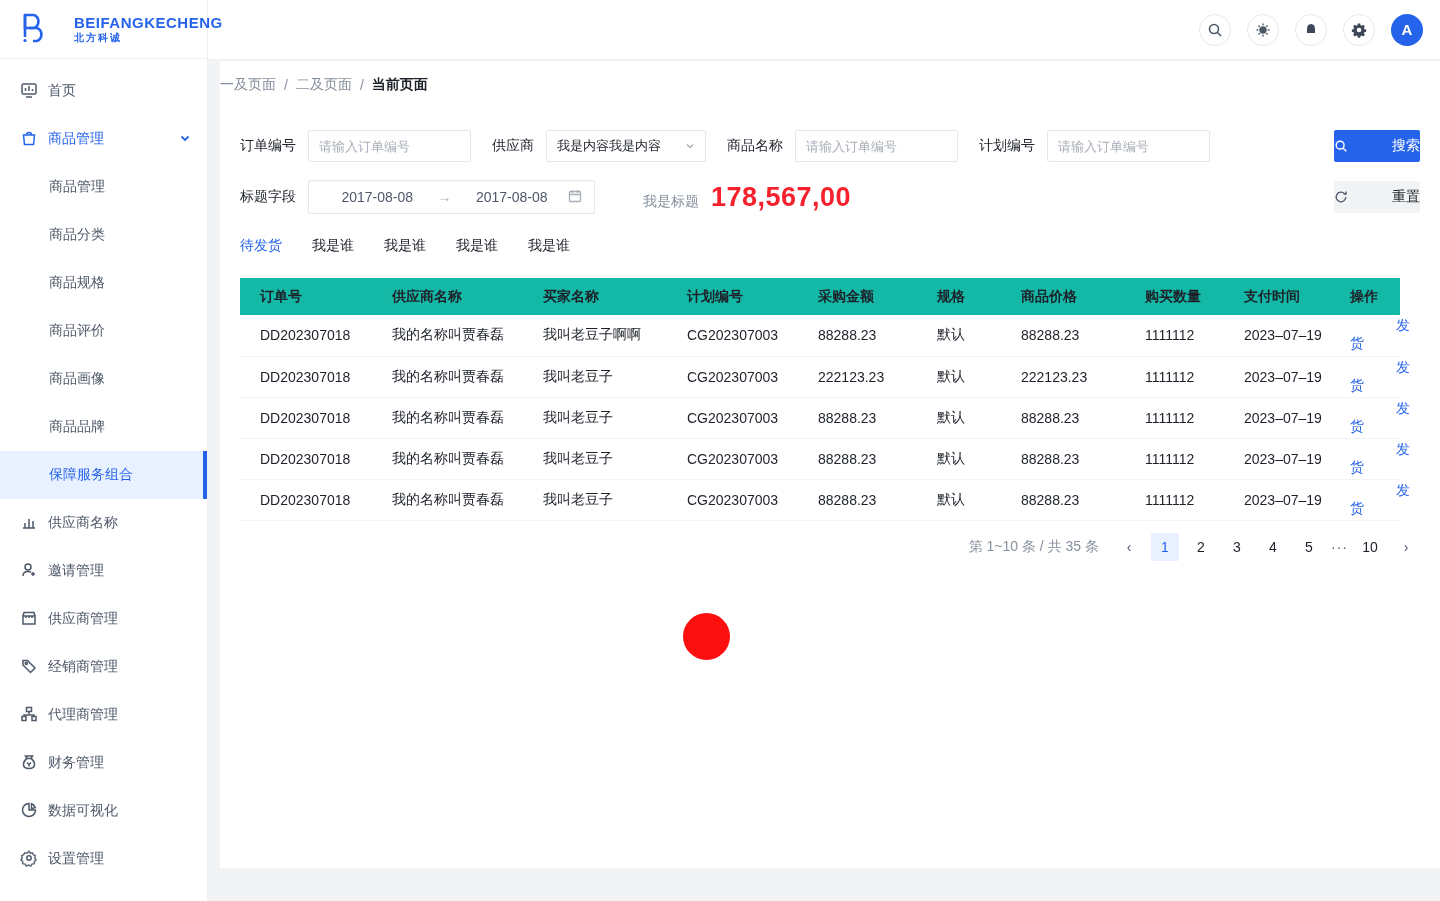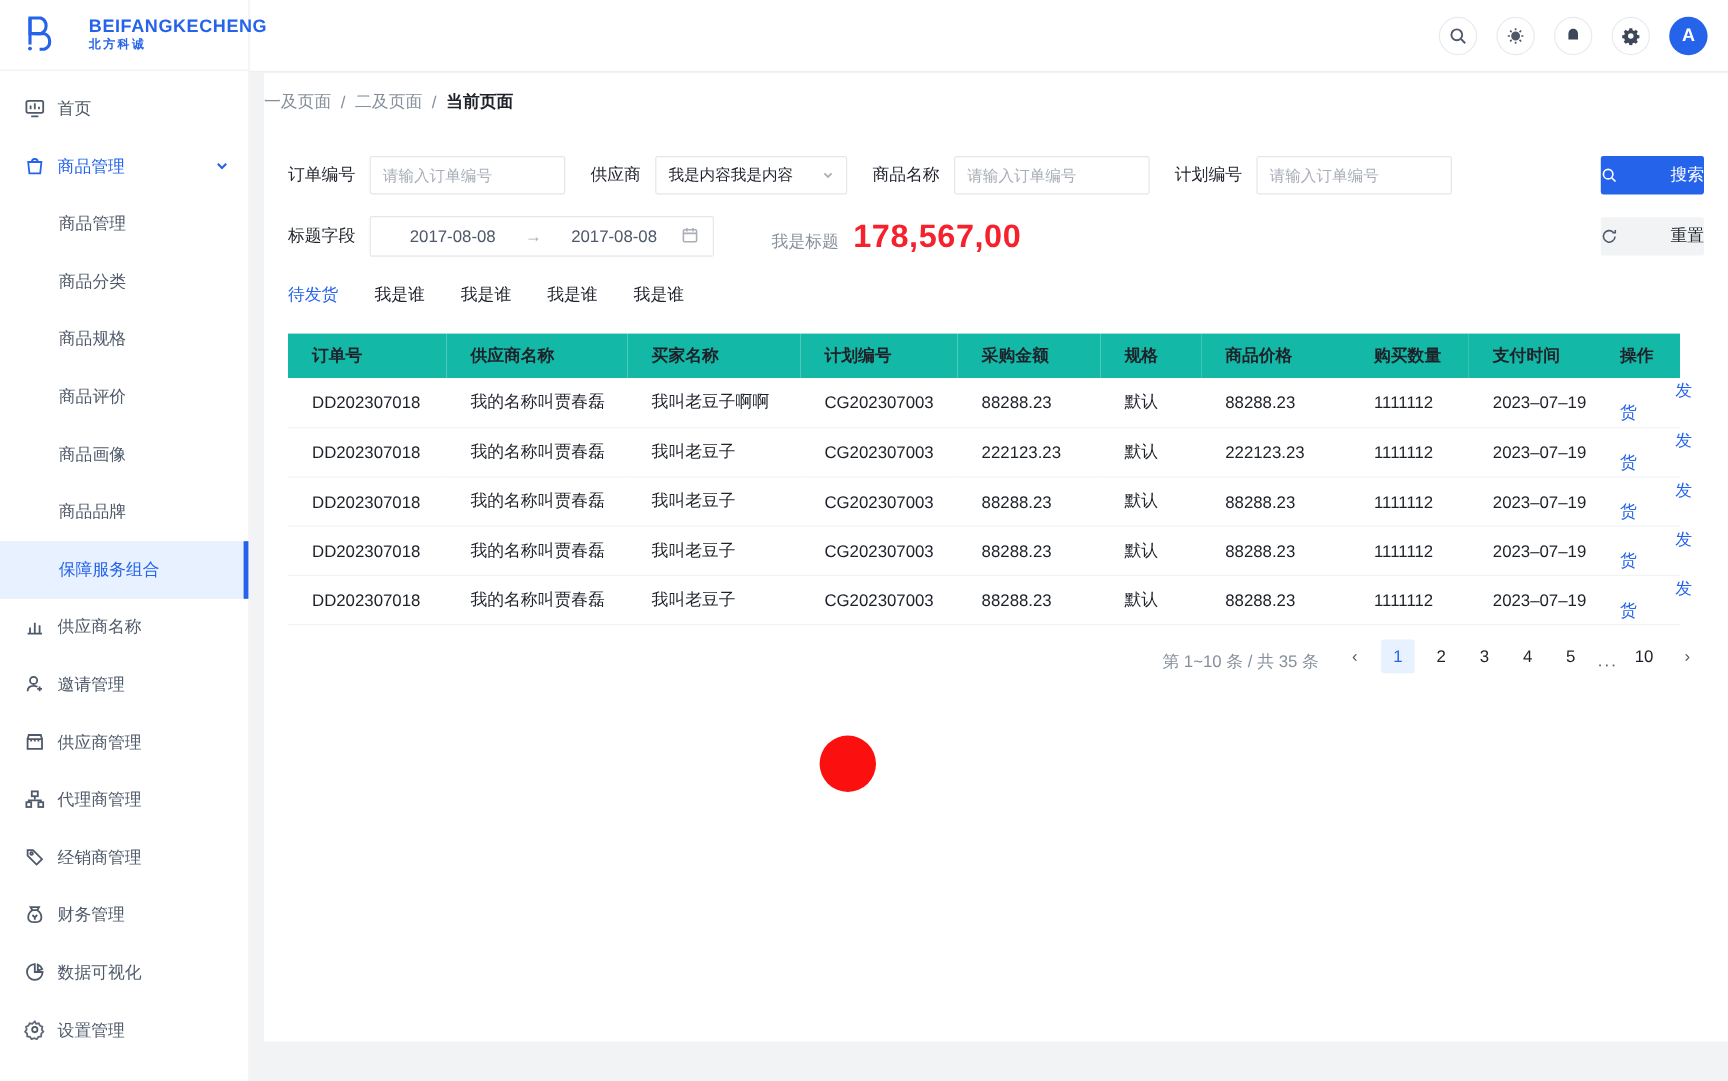--- a/index.html
+++ b/index.html
@@ -55,21 +55,21 @@
 
   .tabs { margin-top:19px; display:flex; gap:30px; }
   .tab { color:#1d2129; cursor:pointer; padding:4px 0; }
   .tab.active { color:#2563eb; }
 
   table { border-collapse:collapse; table-layout:fixed; width:1160px; margin-top:19px; }
   thead th { background:#14b8a6; height:37px; text-align:left; font-weight:bold; color:#1d2129; font-size:14px; padding-left:20px; }
   tbody td { height:41px; border-bottom:1px solid #f2f3f5; color:#1d2129; font-size:14px; padding-left:20px; }
   .action-link { color:#2563eb; cursor:pointer; text-decoration:none;margin-left:46px; }
 
-  .pagination { margin-top:12px; display:flex; align-items:flex-end; justify-content:flex-end; gap:8px; color:#1d2129; }
+  .pagination { margin-top:12px; display:flex; align-items:center; justify-content:flex-end; gap:8px; color:#1d2129; }
   .pg-summary { color:#86909c; margin-right:8px; }
   .pg-btn { min-width:28px; height:28px; display:flex; align-items:center; justify-content:center; border-radius:2px; cursor:pointer; color:#4e5969; }
   .pg-num { min-width:28px; height:28px; display:flex; align-items:center; justify-content:center; border-radius:2px; cursor:pointer; }
   .pg-num.active { background:#e8f1ff; color:#2563eb; }
   .pg-ellipsis { color:#4e5969; letter-spacing:1px; }
 
   .red-dot { position:absolute; left:683px; top:613px; width:47px; height:47px; border-radius:50%; background:#fb0f0f; z-index:9; }
 </style>
 </head>
 <body>
@@ -164,36 +164,36 @@
             <path d="M3 7 l1-3.5 h10 L15 7"></path>
             <path d="M3 7 h12 v8 h-12 z"></path>
             <path d="M6 7 v2 M9 7 v2 M12 7 v2"></path>
           </svg>
       </span>
       <span class="mi-label">供应商管理</span>
     </div>
     <div class="menu-item">
       <span>
         <svg width="18" height="18" viewBox="0 0 18 18" fill="none" stroke-width="1.5">
+            <path d="M3 8 V3.5 H7.5 L15 11 L10.5 15.5 z"></path>
+            <circle cx="6.3" cy="6.3" r="1.1"></circle>
+          </svg>
+      </span>
+      <span class="mi-label">经销商管理</span>
+    </div>
+    <div class="menu-item">
+      <span>
+        <svg width="18" height="18" viewBox="0 0 18 18" fill="none" stroke-width="1.5">
             <rect x="6.5" y="2.5" width="5" height="4"></rect>
             <rect x="2" y="11.5" width="4" height="4"></rect>
             <rect x="12" y="11.5" width="4" height="4"></rect>
             <path d="M9 6.5 v2.5 M4 11.5 v-1.5 h10 v1.5"></path>
           </svg>
       </span>
       <span class="mi-label">代理商管理</span>
-    </div>
-    <div class="menu-item">
-      <span>
-        <svg width="18" height="18" viewBox="0 0 18 18" fill="none" stroke-width="1.5">
-            <path d="M3 8 V3.5 H7.5 L15 11 L10.5 15.5 z"></path>
-            <circle cx="6.3" cy="6.3" r="1.1"></circle>
-          </svg>
-      </span>
-      <span class="mi-label">经销商管理</span>
     </div>
     <div class="menu-item">
       <span>
         <svg width="18" height="18" viewBox="0 0 18 18" fill="none" stroke-width="1.5">
             <path d="M7 5.5 L5.5 3 h7 L11 5.5"></path>
             <path d="M7 5.5 h4 c2.5 1.5 3.5 3.7 3.5 6 0 2.5-2 4-5.5 4 s-5.5-1.5-5.5-4 c0-2.3 1-4.5 3.5-6 z"></path>
             <path d="M7 9.5 l2 2 2-2 M9 11.5 v2"></path>
           </svg>
       </span>
       <span class="mi-label">财务管理</span>

